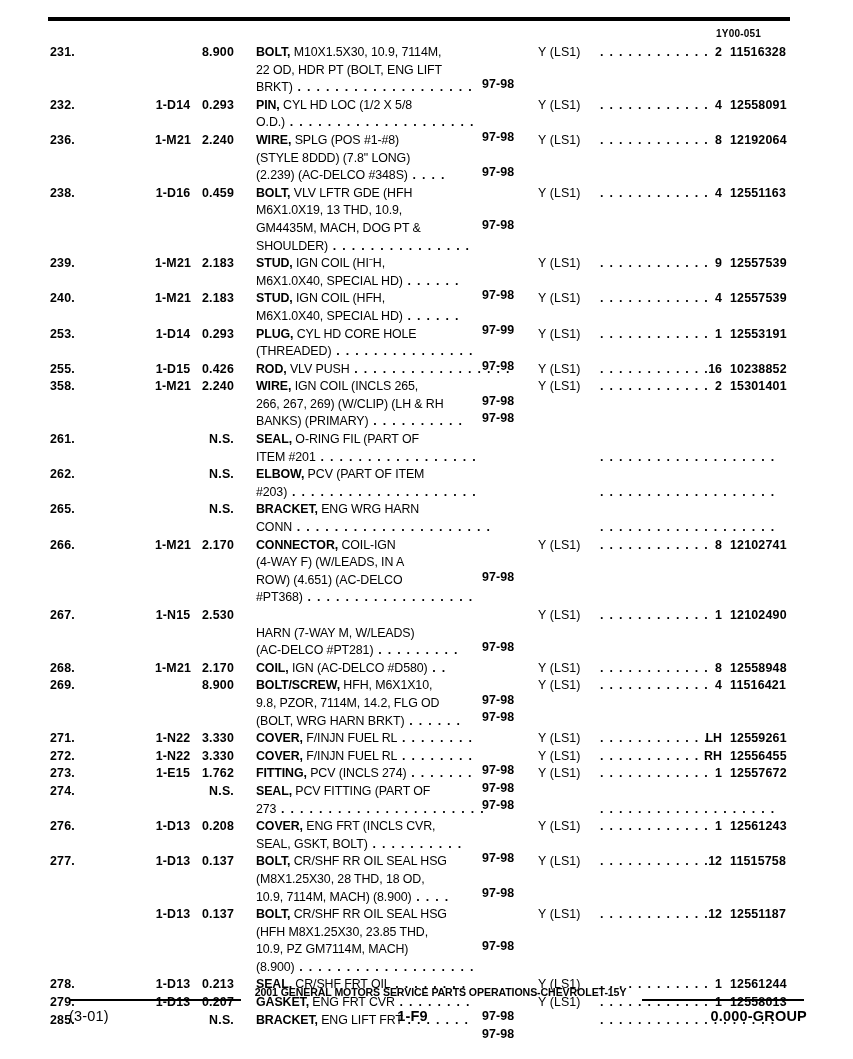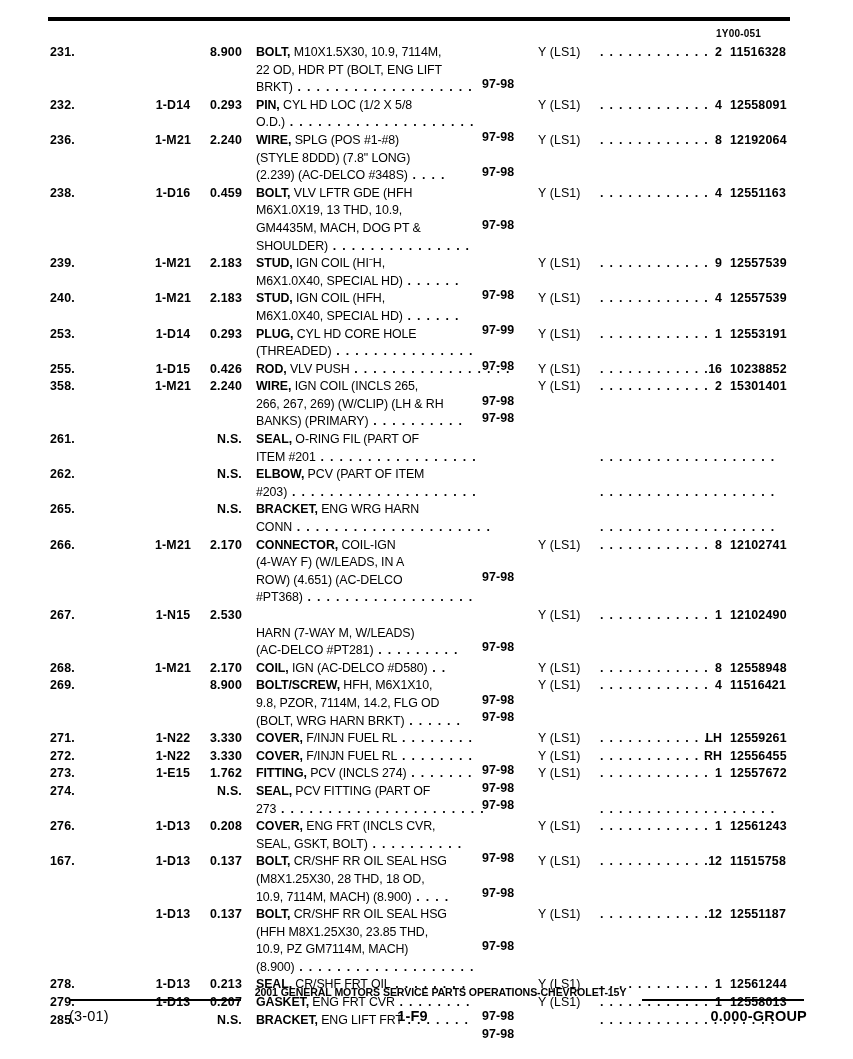--- a/index.html
+++ b/index.html
@@ -72,21 +72,21 @@
   .c-qty,
   .c-part {
     position: absolute;
     font-size: 12.4px;
     line-height: 17.6px;
     white-space: nowrap;
   }
 
   .c-item   { left: 50px;  width: 60px; font-weight: bold; letter-spacing: .2px;}
   .c-usage  { left: 133px; width: 80px; font-weight: bold; letter-spacing: .2px; text-align: center;}
-  .c-weight { left: 160px; width: 82px; text-align: right; font-weight: bold; letter-spacing: .2px;}
+  .c-weight { left: 152px; width: 82px; text-align: right; font-weight: bold; letter-spacing: .2px;}
   .c-desc   { left: 256px; width: 230px; letter-spacing: -.1px;}
   .c-years  { left: 482px; width: 56px; font-weight: bold; letter-spacing: .1px; margin-top: 32px;}
   .c-model  { left: 538px; width: 60px; letter-spacing: .1px;}
   .c-leader { left: 600px; width: 108px; letter-spacing: 1.3px; font-weight: bold; overflow: hidden;}
   .c-qty    { left: 690px; width: 32px; text-align: right; font-weight: bold;}
   .c-part   { left: 730px; width: 110px; font-weight: bold; letter-spacing: .2px;}
 
   .c-desc b { font-weight: bold; }
 
   .desc-leader { letter-spacing: 1.3px; font-weight: bold; }
@@ -489,21 +489,21 @@
           <span class="c-qty">1</span>
           <span class="c-part">12561243</span>
           <span class="c-desc"><b>COVER,</b><span> ENG FRT (INCLS CVR,</span></span>
         </div>
         <div class="line">
           <span class="c-desc"><span>SEAL, GSKT, BOLT)</span><span class="desc-leader"> . . . . . . . . . .</span></span>
         </div>
       </div>
       <div class="row">
         <div class="line">
-          <span class="c-item">167.</span>
+          <span class="c-item">277.</span>
           <span class="c-usage">1-D13</span>
           <span class="c-weight">0.137</span>
           <span class="c-years">97-98</span>
           <span class="c-model">Y (LS1)</span>
           <span class="c-leader">. . . . . . . . . . . .</span>
           <span class="c-qty">12</span>
           <span class="c-part">11515758</span>
           <span class="c-desc"><b>BOLT,</b><span> CR/SHF RR OIL SEAL HSG</span></span>
         </div>
         <div class="line">

